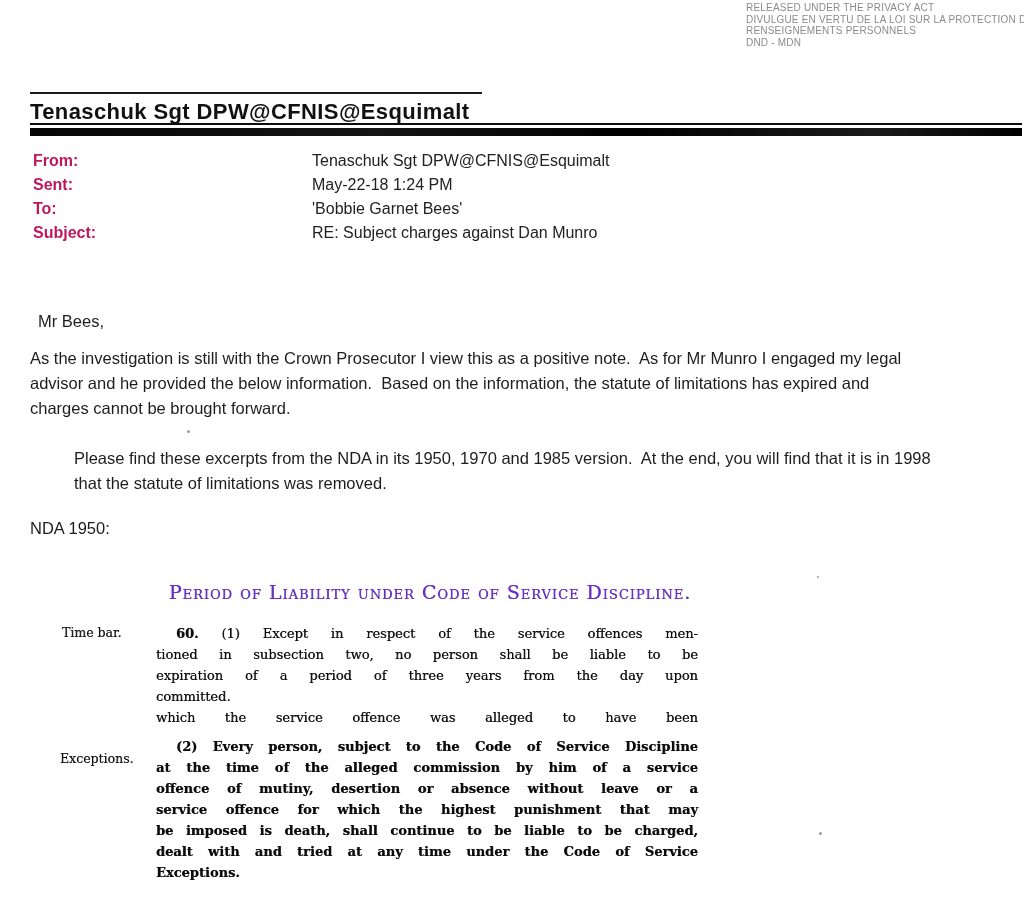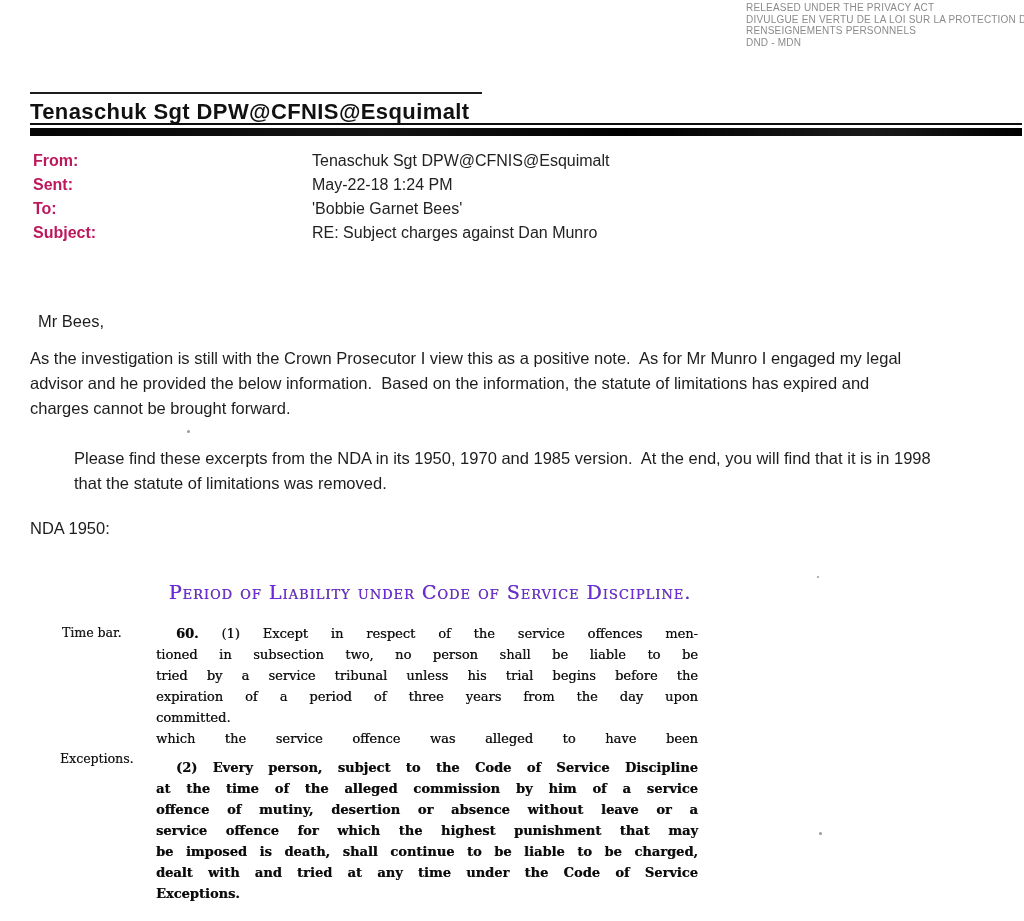--- a/index.html
+++ b/index.html
@@ -125,21 +125,20 @@
 
   <div class="x-heading">Period of Liability under Code of Service Discipline.</div>
 
   <div class="x-label tb">Time bar.</div>
   <div class="x-label ex">Exceptions.</div>
 
   <div class="x-body">
     <div class="x-sec1">
       <div class="xl first"><span class="num">60.</span> <span>(1) Except in respect of the service offences men-</span></div>
       <div class="xl">tioned in subsection two, no person shall be liable to be</div>
-      <div class="xl">tried by a service tribunal unless his trial begins before the</div>
       <div class="xl">expiration of a period of three years from the day upon</div>
       <div class="xl last">committed.</div>
       <div class="xl">which the service offence was alleged to have been</div>
     </div>
     <div class="x-sec2">
       <div class="xl first">(2) Every person, subject to the Code of Service Discipline</div>
       <div class="xl">at the time of the alleged commission by him of a service</div>
       <div class="xl">offence of mutiny, desertion or absence without leave or a</div>
       <div class="xl">service offence for which the highest punishment that may</div>
       <div class="xl">be imposed is death, shall continue to be liable to be charged,</div>

